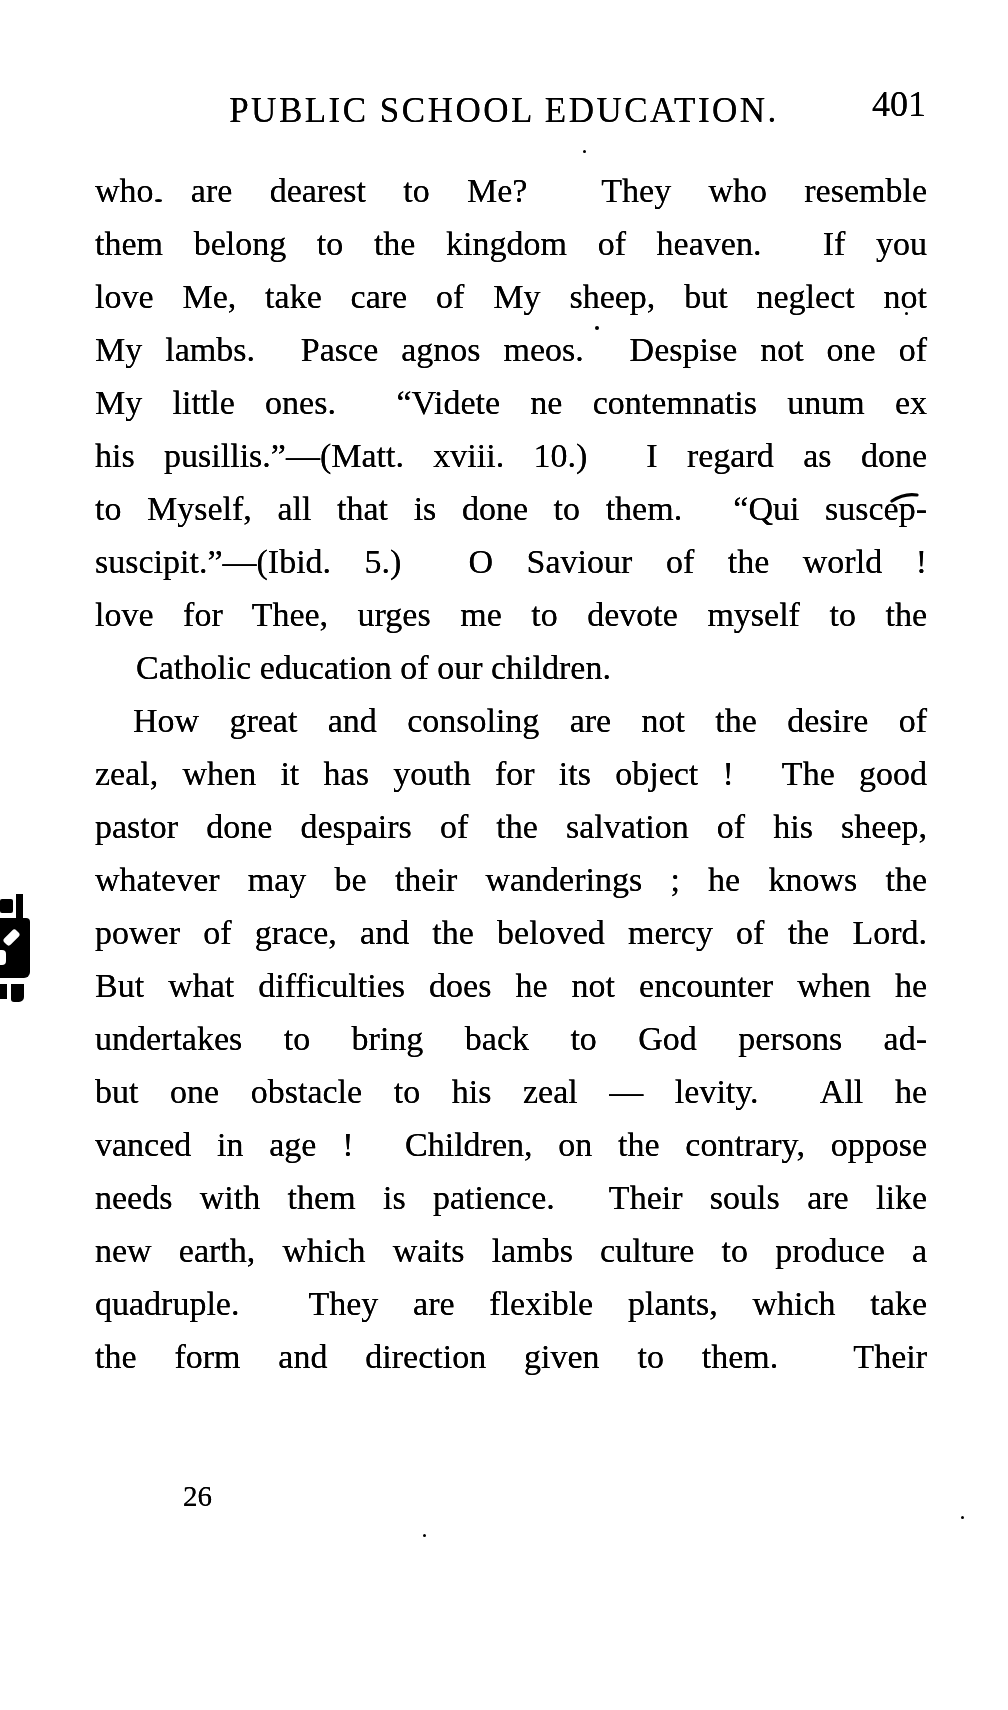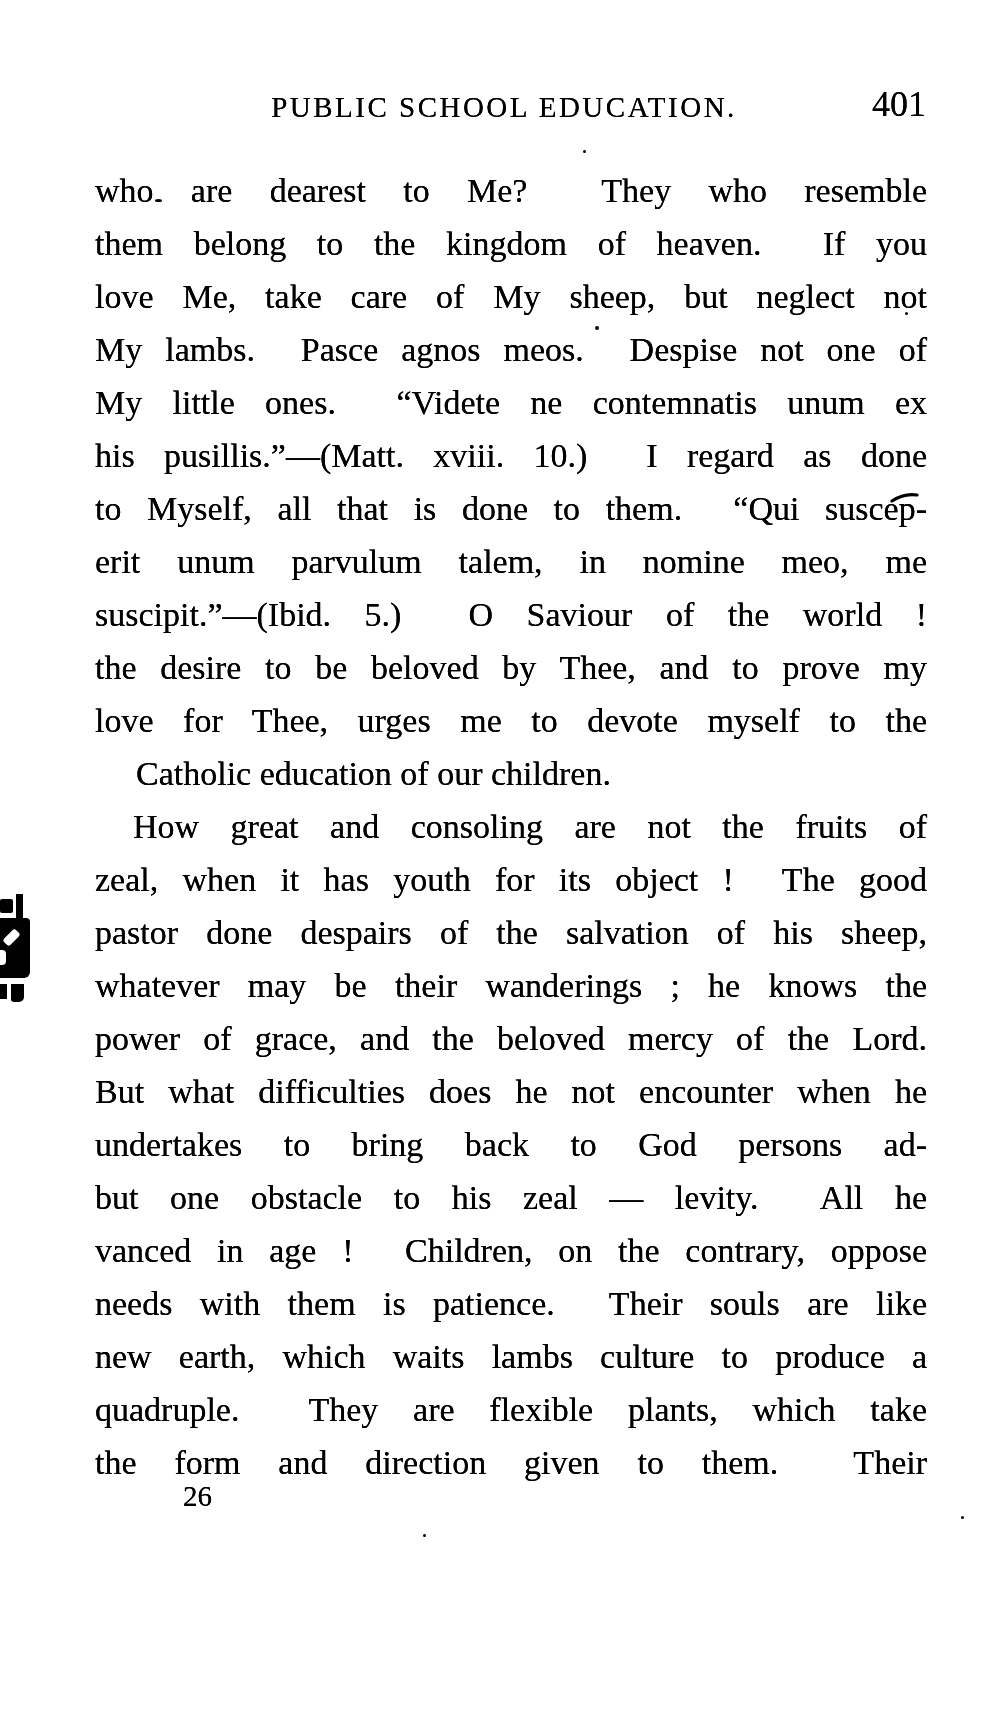--- a/index.html
+++ b/index.html
@@ -10,21 +10,21 @@
     background: #ffffff;
     overflow: hidden;
     font-family: "Liberation Serif", "DejaVu Serif", serif;
     color: #000;
   }
   
   .running-head {
     position: absolute;
     top: 91px; left: 0; right: 0;
     text-align: center;
-    font-size: 29px;
+    font-size: 35px;
     letter-spacing: 2.5px;
     white-space: nowrap;
     text-shadow: 0 0 0.4px #000;
   }
   .folio {
     position: absolute;
     top: 83px; right: 82px;
     font-size: 36px;
     text-shadow: 0 0 0.4px #000;
   }
@@ -63,26 +63,24 @@
   <div class="folio">401</div>
 
   <div class="text-block">
       <div class="line">who are dearest to Me?&nbsp; They who resemble</div>
       <div class="line">them belong to the kingdom of heaven.&nbsp; If you</div>
       <div class="line">love Me, take care of My sheep, but neglect not</div>
       <div class="line">My lambs.&nbsp; Pasce agnos meos.&nbsp; Despise not one of</div>
       <div class="line">My little ones.&nbsp; “Videte ne contemnatis unum ex</div>
       <div class="line">his pusillis.”—(Matt. xviii. 10.)&nbsp; I regard as done</div>
       <div class="line">to Myself, all that is done to them.&nbsp; “Qui suscep-</div>
-      <div class="line">erit unum parvulum talem, in nomine meo, me</div>
       <div class="line">suscipit.”—(Ibid. 5.)&nbsp; O Saviour of the world !</div>
-      <div class="line">the desire to be beloved by Thee, and to prove my</div>
       <div class="line">love for Thee, urges me to devote myself to the</div>
       <div class="line last">Catholic education of our children.</div>
-      <div class="line indent">How great and consoling are not the fruits of</div>
+      <div class="line indent">How great and consoling are not the desire of</div>
       <div class="line">zeal, when it has youth for its object !&nbsp; The good</div>
       <div class="line">pastor done despairs of the salvation of his sheep,</div>
       <div class="line">whatever may be their wanderings ; he knows the</div>
       <div class="line">power of grace, and the beloved mercy of the Lord.</div>
       <div class="line">But what difficulties does he not encounter when he</div>
       <div class="line">undertakes to bring back to God persons ad-</div>
       <div class="line">but one obstacle to his zeal — levity.&nbsp; All he</div>
       <div class="line">vanced in age !&nbsp; Children, on the contrary, oppose</div>
       <div class="line">needs with them is patience.&nbsp; Their souls are like</div>
       <div class="line">new earth, which waits lambs culture to produce a</div>

